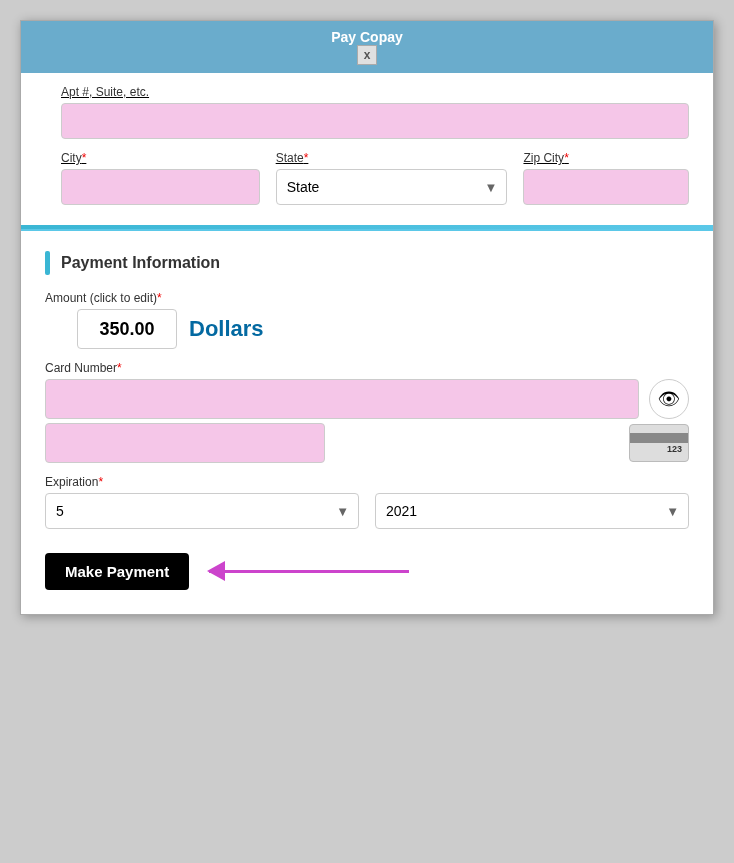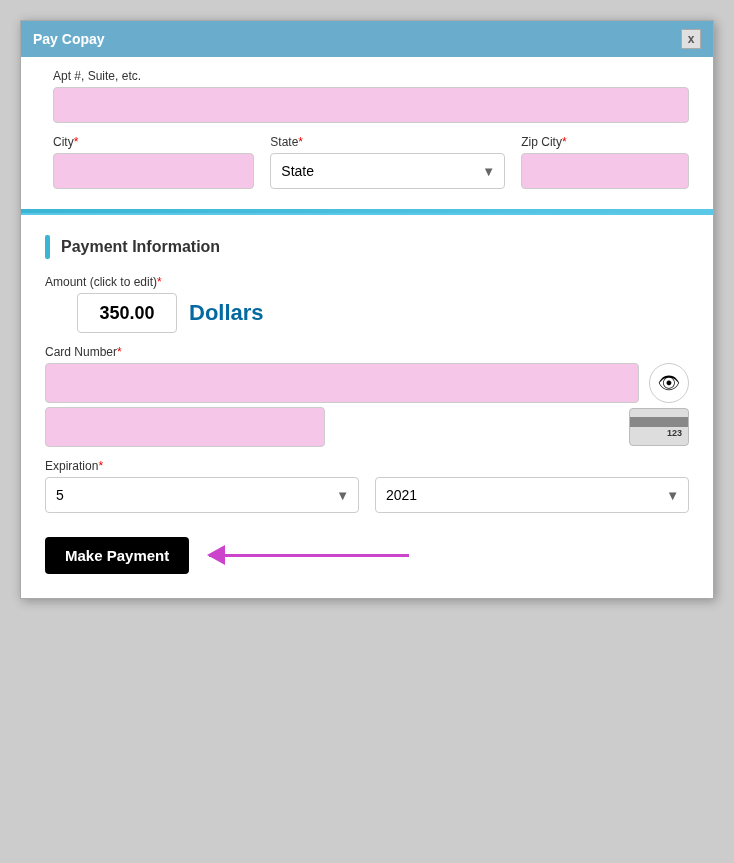--- a/index.html
+++ b/index.html
@@ -23,20 +23,21 @@
     .modal-title-bar {
       background: #6aaccc;
       color: #fff;
       font-size: 14px;
       font-weight: bold;
       padding: 8px 12px;
       display: flex;
       justify-content: space-between;
       align-items: center;
       flex-shrink: 0;
+      flex-direction: column;
     }
     .modal-close-btn {
       background: #e0e0e0;
       border: 1px solid #aaa;
       color: #555;
       width: 20px;
       height: 20px;
       display: flex;
       align-items: center;
       justify-content: center;
@@ -54,21 +55,22 @@
     }
     .modal-body::-webkit-scrollbar-track {
       background: #f0f0f0;
       border-left: 1px solid #ddd;
     }
     .modal-body::-webkit-scrollbar-thumb {
       background: #bbb;
       border: 1px solid #aaa;
     }
     .section {
-      padding: 16px 24px 20px 32px;
+      padding: 16px 24px 20px 40px;
+      text-decoration: underline;
     }
     .section-top {
       padding-top: 0;
     }
     .field-label {
       font-size: 12px;
       color: #333;
       margin-bottom: 4px;
       margin-top: 12px;
     }

